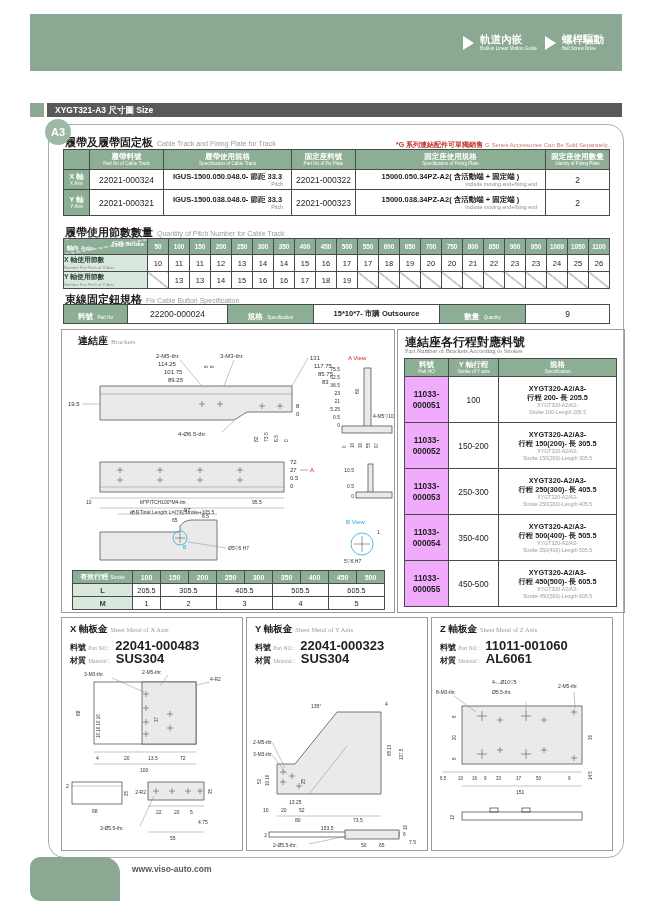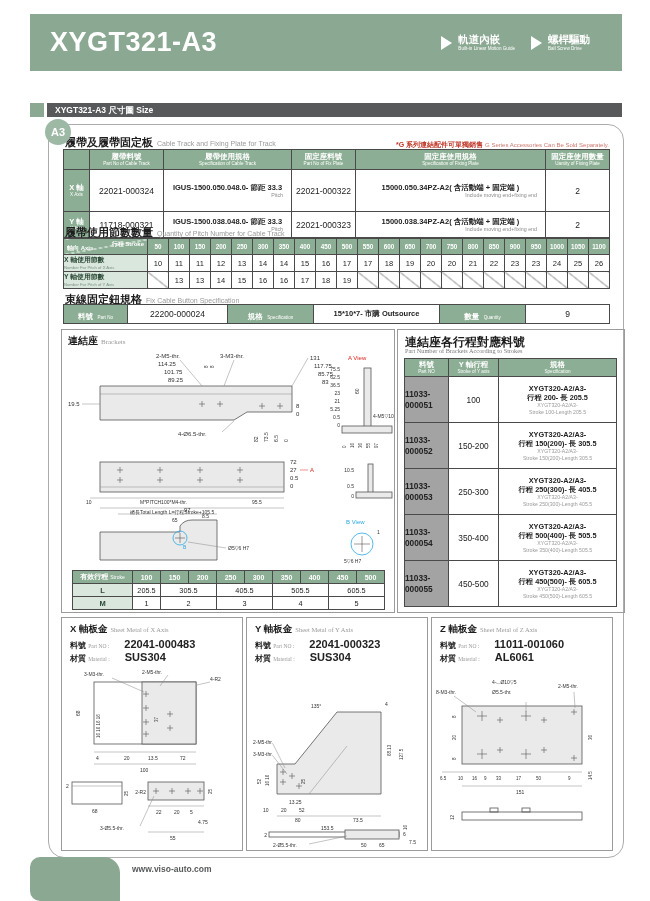--- a/index.html
+++ b/index.html
@@ -2,21 +2,21 @@
 <html><head>
 <meta charset="utf-8">
 <style>
   html,body{margin:0;padding:0;background:#fff;}
   .page{position:relative;width:650px;height:901px;background:#fff;overflow:hidden;
         font-family:"Liberation Sans","DejaVu Sans",sans-serif;color:#222;}
   
   .banner{position:absolute;left:30px;top:14px;width:592px;height:57px;background:#8BA892;display:flex;align-items:center;}
   .banner .model{color:#fff;font-size:27px;font-weight:bold;margin-left:20px;letter-spacing:.5px;}
   .banner .axes{color:#fff;font-size:19px;margin-left:9px;white-space:nowrap;}
-  .features{margin-left:auto;margin-right:32px;display:flex;gap:16px;}
+  .features{margin-left:auto;margin-right:18px;display:flex;gap:8px;}
   .feature{display:flex;align-items:center;gap:6px;}
   .tri{width:0;height:0;border-left:11px solid #fff;border-top:7px solid transparent;border-bottom:7px solid transparent;}
   .ftxt{display:flex;flex-direction:column;}
   .fzh{color:#fff;font-size:10.5px;font-weight:bold;line-height:1.15;}
   .fen{color:#fff;font-size:4.6px;line-height:1.3;}
   
   .secbar{position:absolute;left:30px;top:103px;width:592px;height:14px;display:flex;border-radius:7px;}
   .secsq{width:14px;height:14px;background:#8BA892;margin-right:3px;}
   .secname{flex:1;background:#58595B;color:#fff;font-size:8.5px;font-weight:bold;line-height:14px;padding-left:8px;}
   
@@ -43,61 +43,60 @@
   .corner .cb{position:absolute;left:3px;bottom:1px;color:#fff;font-size:6px;font-weight:bold;}
   .ph{background:#8CAE94;color:#fff;font-size:6.3px;font-weight:bold;text-align:center;}
   .pv{font-size:7.5px;text-align:center;}
   .plabel{background:#D9E7DC;padding-left:2px;}
   .plabel .zh{display:block;font-size:6.8px;font-weight:bold;color:#2e4a38;line-height:1.2;}
   .plabel .en{display:block;font-size:4.2px;color:#7d8f83;line-height:1.2;}
   .slash{background-image:linear-gradient(to top right,rgba(0,0,0,0) 47%,#999 49%,#999 51%,rgba(0,0,0,0) 53%);}
   
   .leftbox{position:absolute;left:12px;top:204px;width:332px;height:282px;border:1px solid #9b9b9b;}
   .rightbox{position:absolute;left:348px;top:204px;width:226px;height:282px;border:1px solid #9b9b9b;}
-  .boxtitle{position:absolute;left:6px;top:4px;font-size:10px;font-weight:bold;color:#1d1d1d;}
+  .boxtitle{position:absolute;left:16px;top:4px;font-size:10px;font-weight:bold;color:#1d1d1d;}
   .boxtitle .en{font-size:7px;color:#9a9a9a;font-weight:normal;font-family:"Liberation Serif","DejaVu Serif",serif;margin-left:3px;}
   .rb-title{position:absolute;left:7px;top:4px;font-size:12px;font-weight:bold;color:#1d1d1d;}
   .rb-sub{position:absolute;left:7px;top:17px;font-size:6.3px;color:#777;font-family:"Liberation Serif","DejaVu Serif",serif;}
-  .partcell{background:#a3a3a3;font-size:8.3px;font-weight:bold;text-align:left;line-height:1.3;}
+  .partcell{background:#f0abfc;font-size:8.3px;font-weight:bold;text-align:center;line-height:1.3;}
   .strokecell{font-size:8.3px;text-align:center;}
   .speccell{text-align:center;}
   .speccell .z{display:block;font-size:7.3px;font-weight:bold;line-height:1.25;}
   .speccell .e{display:block;font-size:5.2px;color:#9a9a9a;line-height:1.25;}
   
   .eff .gh2{background:#8CAE94;color:#fff;font-size:7px;font-weight:bold;text-align:center;}
   .eff .lbl{background:#D9E7DC;font-size:7.5px;font-weight:bold;text-align:center;color:#2e4a38;}
   .eff .ev{font-size:7.3px;text-align:center;margin-top:32px;}
   
   .panel{position:absolute;top:492px;width:180px;height:232px;border:1px solid #9b9b9b;}
   .ptitle{position:absolute;left:8px;top:5px;font-size:9.5px;font-weight:bold;color:#1d1d1d;white-space:nowrap;}
   .ptitle .en{font-size:6.5px;color:#9a9a9a;font-weight:normal;font-family:"Liberation Serif","DejaVu Serif",serif;margin-left:3px;}
   .pline{position:absolute;left:8px;font-size:8px;white-space:nowrap;}
   .pline .lz{font-weight:bold;color:#1d1d1d;}
   .pline .le{font-size:5.5px;color:#9a9a9a;font-family:"Liberation Serif","DejaVu Serif",serif;}
-  .pline .pv2{font-weight:bold;font-size:11px;margin-left:15px;}
+  .pline .pv2{font-weight:bold;font-size:13px;margin-left:6px;}
   
   .fsq{position:absolute;left:30px;top:857px;width:90px;height:44px;background:#8BA892;border-radius:10px 16px 0 10px;}
   .furl{position:absolute;left:132px;top:864px;font-size:8.5px;font-weight:bold;color:#58595B;}
   
   svg text{font-family:"Liberation Sans","DejaVu Sans",sans-serif;font-size:6px;fill:#333;}
   svg .s5{font-size:5px;} svg .s45{font-size:4.5px;}
   svg .red{fill:#D9251D;} svg .blue{fill:#2AA8DF;}
   svg .plate{fill:#EAEAEA;stroke:#555;stroke-width:.8;}
   svg .wire{fill:none;stroke:#555;stroke-width:.8;}
   svg .dim{stroke:#888;stroke-width:.5;fill:none;}
   svg .pm{stroke:#555;stroke-width:.6;fill:none;}
   svg .bl{stroke:#2AA8DF;stroke-width:.8;fill:none;}
 </style>
 </head>
 <body>
 
 <div class="page">
 
   <div class="banner">
-    <span class="model">XYGT321-A3</span>
     <div class="features">
       <div class="feature">
         <span class="tri"></span>
         <span class="ftxt">
           <span class="fzh">軌道內嵌</span>
           <span class="fen">Built-in Linear Motion Guide</span>
         </span>
       </div>
       <div class="feature">
         <span class="tri"></span>
@@ -150,21 +149,21 @@
             </th>
         <th class="gh">
               <span class="zh">固定座使用規格</span>
               <span class="en">Specification of Fixing Plate</span>
             </th>
         <th class="gh">
               <span class="zh">固定座使用數量</span>
               <span class="en">Uantity of Fixing Plate</span>
             </th>
       </tr>
-      <tr style="height:42px">
+      <tr style="height:20px">
         <td class="gh">
               <span class="zh">X 軸</span>
               <span class="en">X Axis</span>
             </td>
         <td class="val">22021-000324</td>
         <td>
               <span class="specmain">IGUS-1500.050.048.0- 節距 33.3</span>
               <span class="specsub">Pitch</span>
             </td>
         <td class="val">22021-000322</td>
@@ -172,21 +171,21 @@
               <span class="specmain">15000.050.34PZ-A2( 含活動端 + 固定端 )</span>
               <span class="specsub">Include moving end+fixing end</span>
             </td>
         <td class="val">2</td>
       </tr>
       <tr style="height:26px">
         <td class="gh">
               <span class="zh">Y 軸</span>
               <span class="en">Y Axis</span>
             </td>
-        <td class="val">11718-000321</td>
+        <td class="val">22021-000321</td>
         <td>
               <span class="specmain">IGUS-1500.038.048.0- 節距 33.3</span>
               <span class="specsub">Pitch</span>
             </td>
         <td class="val">22021-000323</td>
         <td>
               <span class="specmain">15000.038.34PZ-A2( 含活動端 + 固定端 )</span>
               <span class="specsub">Include moving end+fixing end</span>
             </td>
         <td class="val">2</td>

